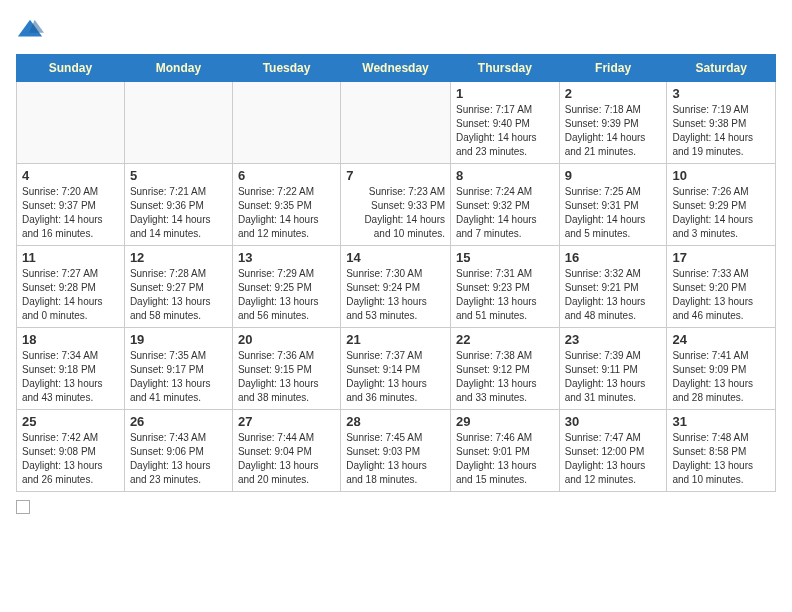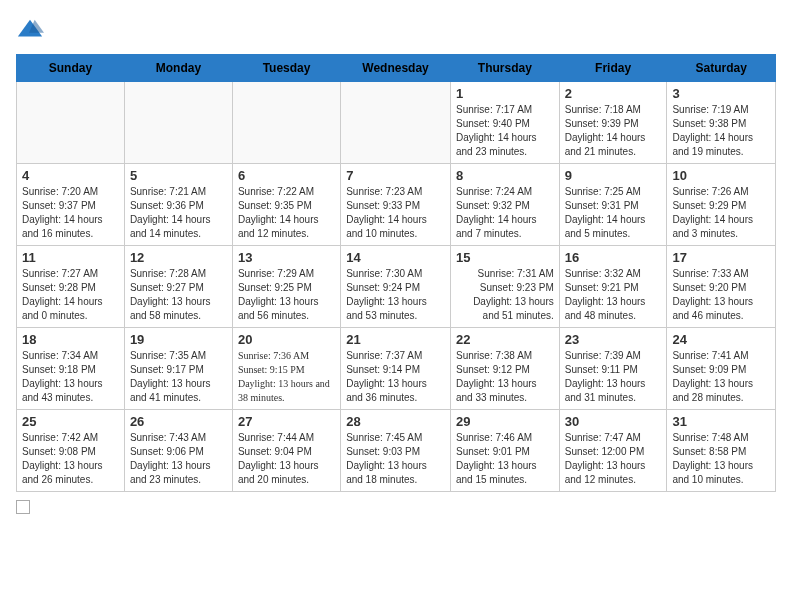--- a/index.html
+++ b/index.html
@@ -46,21 +46,21 @@
       color: #555;
       margin-top: 2px;
     }
     table {
       width: 100%;
       border-collapse: collapse;
       font-size: 11px;
     }
     thead tr th {
       background-color: #2a7cc7;
-      color: #000000;
+      color: #fef9c3;
       text-align: center;
       padding: 6px 4px;
       font-size: 12px;
       font-weight: bold;
       border: 1px solid #2a7cc7;
     }
     tbody tr td {
       border: 1px solid #ccc;
       vertical-align: top;
       padding: 4px 5px;
@@ -174,21 +174,21 @@
 Daylight: 14 hours and 14 minutes.</div>
         </td>
         <td>
           <span class="day-number">6</span>
           <div class="day-info" style="white-space: pre-line;">Sunrise: 7:22 AM
 Sunset: 9:35 PM
 Daylight: 14 hours and 12 minutes.</div>
         </td>
         <td>
           <span class="day-number">7</span>
-          <div class="day-info" style="white-space: pre-line;">Sunrise: 7:23 AM
+          <div class="day-info" style="white-space: pre-line; text-align: right;">Sunrise: 7:23 AM
 Sunset: 9:33 PM
 Daylight: 14 hours and 10 minutes.</div>
         </td>
         <td>
           <span class="day-number">8</span>
           <div class="day-info" style="white-space: pre-line;">Sunrise: 7:24 AM
 Sunset: 9:32 PM
 Daylight: 14 hours and 7 minutes.</div>
         </td>
         <td>
@@ -224,21 +224,21 @@
 Daylight: 13 hours and 56 minutes.</div>
         </td>
         <td>
           <span class="day-number">14</span>
           <div class="day-info" style="white-space: pre-line;">Sunrise: 7:30 AM
 Sunset: 9:24 PM
 Daylight: 13 hours and 53 minutes.</div>
         </td>
         <td>
           <span class="day-number">15</span>
-          <div class="day-info" style="white-space: pre-line; text-align: right;">Sunrise: 7:31 AM
+          <div class="day-info" style="white-space: pre-line;">Sunrise: 7:31 AM
 Sunset: 9:23 PM
 Daylight: 13 hours and 51 minutes.</div>
         </td>
         <td>
           <span class="day-number">16</span>
           <div class="day-info" style="white-space: pre-line;">Sunrise: 3:32 AM
 Sunset: 9:21 PM
 Daylight: 13 hours and 48 minutes.</div>
         </td>
         <td>
@@ -256,21 +256,21 @@
 Daylight: 13 hours and 43 minutes.</div>
         </td>
         <td>
           <span class="day-number">19</span>
           <div class="day-info" style="white-space: pre-line;">Sunrise: 7:35 AM
 Sunset: 9:17 PM
 Daylight: 13 hours and 41 minutes.</div>
         </td>
         <td>
           <span class="day-number">20</span>
-          <div class="day-info" style="white-space: pre-line; font-family: Liberation Serif, serif;">Sunrise: 7:36 AM
+          <div class="day-info" style="white-space: pre-line;">Sunrise: 7:36 AM
 Sunset: 9:15 PM
 Daylight: 13 hours and 38 minutes.</div>
         </td>
         <td>
           <span class="day-number">21</span>
           <div class="day-info" style="white-space: pre-line;">Sunrise: 7:37 AM
 Sunset: 9:14 PM
 Daylight: 13 hours and 36 minutes.</div>
         </td>
         <td>

